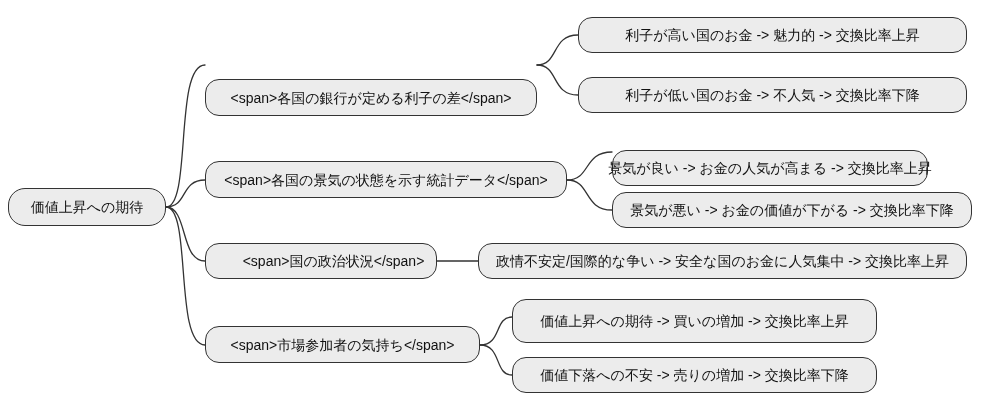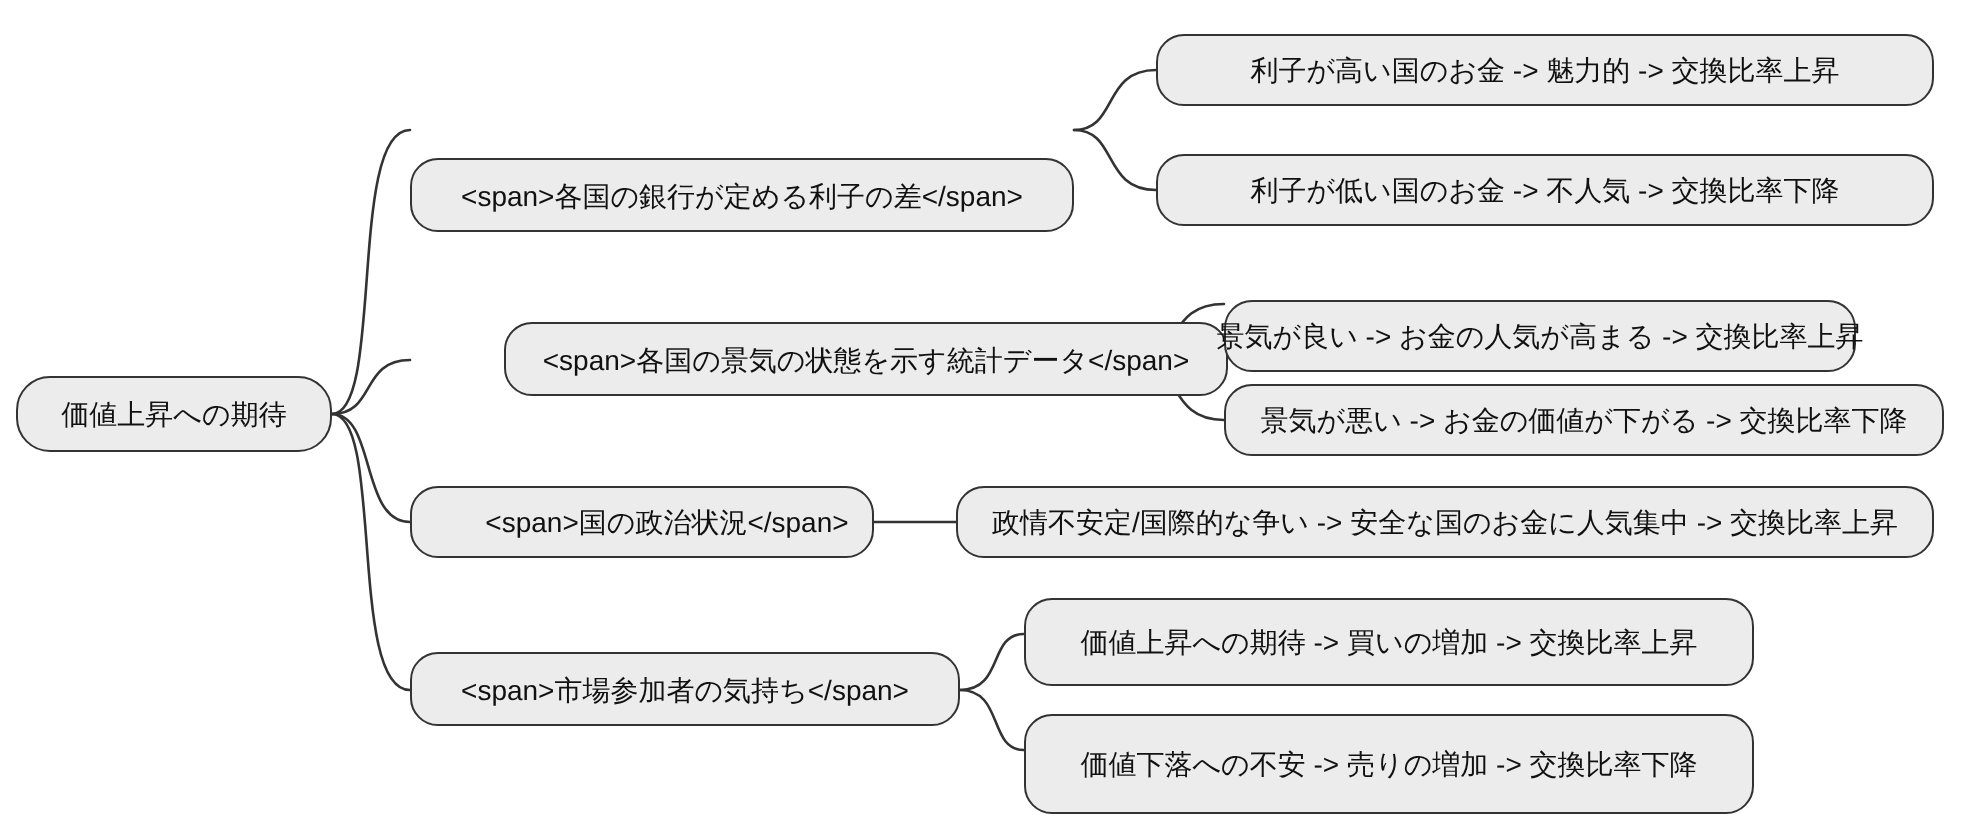--- a/index.html
+++ b/index.html
@@ -34,28 +34,28 @@
     font-size: 14px;
     color: #111111;
     white-space: nowrap;
     text-align: center;
     line-height: 1;
   }
   .n-root { left: 8px;   top: 188px; width: 158px; height: 38px; border-radius: 17px; }
   .n-b1   { left: 205px; top: 47px;  width: 332px; height: 37px; margin-top: 32px; }
   .n-l1   { left: 578px; top: 17px;  width: 389px; height: 36px; }
   .n-l2   { left: 578px; top: 77px;  width: 389px; height: 36px; }
-  .n-b2   { left: 205px; top: 161px; width: 362px; height: 37px; margin-left: 47px; }
+  .n-b2   { left: 205px; top: 161px; width: 362px; height: 37px; }
   .n-l3   { left: 612px; top: 150px; width: 316px; height: 36px; }
   .n-l4   { left: 612px; top: 192px; width: 360px; height: 36px; }
   .n-b3   { left: 205px; top: 243px; width: 232px; height: 36px; padding-left: 25px; }
   .n-l5   { left: 478px; top: 243px; width: 489px; height: 36px; }
   .n-b4   { left: 205px; top: 326px; width: 275px; height: 37px; }
   .n-l6   { left: 512px; top: 299px; width: 365px; height: 44px; }
-  .n-l7   { left: 512px; top: 357px; width: 365px; height: 50px; }
+  .n-l7   { left: 512px; top: 357px; width: 365px; height: 36px; }
 </style>
 </head>
 <body>
 
 <div class="canvas">
 
   <svg class="edges" viewBox="0 0 981 415" aria-hidden="true">
     <path d="M166,207 C192,207 174,65 205,65"></path>
     <path d="M166,207 C188,207 180,180 205,180"></path>
     <path d="M166,207 C188,207 180,261 205,261"></path>

